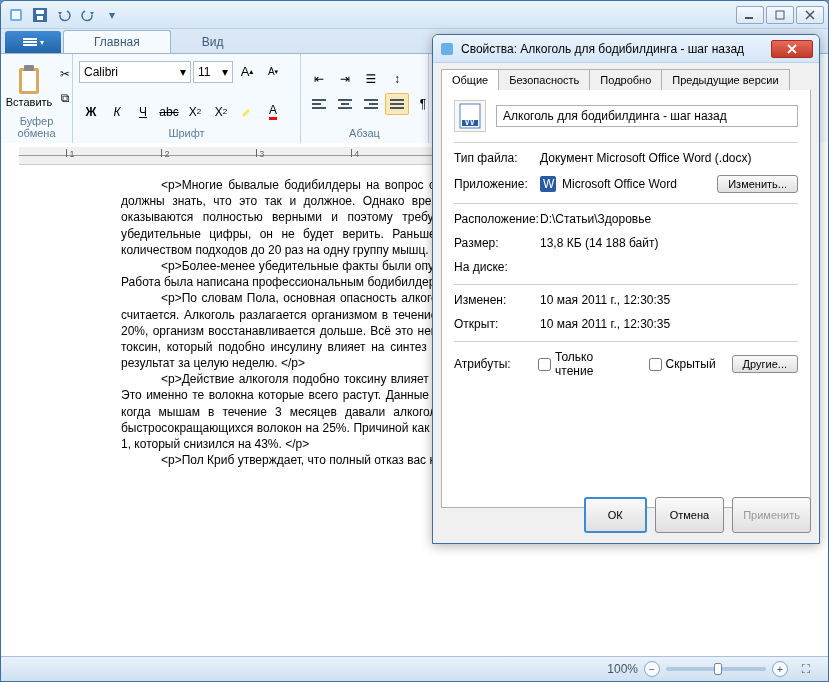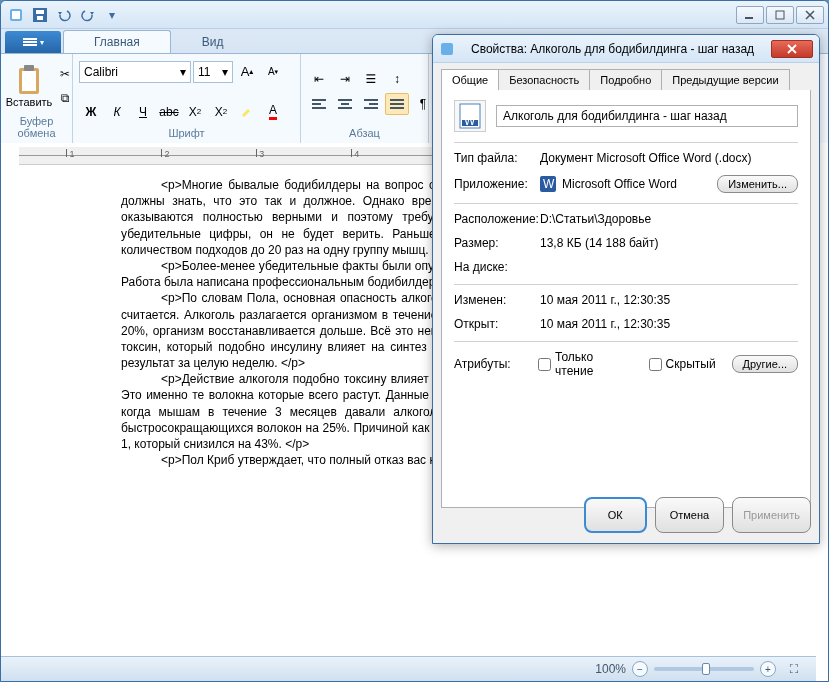--- a/index.html
+++ b/index.html
@@ -38,41 +38,41 @@
 .ruler::before{content:"";position:absolute;top:8px;left:0;right:0;border-top:1px solid #999}
 .rtick{position:absolute;top:2px;height:8px;border-left:1px solid #666;font-size:9px;padding-left:2px;color:#666}
 
 
 .doc-scroll{position:absolute;top:166px;left:0;right:0;bottom:26px;overflow:hidden;background:#fff}
 .doc{padding:10px 30px 10px 120px;font-size:15px;line-height:1.35;color:#000;text-align:justify}
 .doc p{margin:0}
 .pi{display:inline-block;width:40px}
 
 
-.status{position:absolute;bottom:0;left:0;right:12px;height:25px;background:linear-gradient(#eaf2fa,#cfe0f0);border-top:1px solid #a8c0d8;display:flex;align-items:center;justify-content:flex-end;padding:0 10px;gap:6px;color:#456}
+.status{position:absolute;bottom:0;left:0;right:0;height:25px;background:linear-gradient(#eaf2fa,#cfe0f0);border-top:1px solid #a8c0d8;display:flex;align-items:center;justify-content:flex-end;padding:0 10px;gap:6px;color:#456}
 .zoom-slider{width:100px;height:4px;background:#b0c8e0;border-radius:2px;position:relative}
 .zoom-thumb{position:absolute;left:48px;top:-4px;width:8px;height:12px;background:#fff;border:1px solid #6a8aac;border-radius:2px}
 .zbtn{width:16px;height:16px;border:1px solid #8aa8c8;border-radius:50%;background:#f5faff;display:flex;align-items:center;justify-content:center;font-size:10px}
 
 
 .props{position:absolute;top:34px;left:432px;width:388px;height:510px;background:#f0f0f0;border:1px solid #3a6ea5;border-radius:6px 6px 0 0;box-shadow:0 2px 12px rgba(0,0,0,.3);overflow:hidden}
 .ptitle{height:28px;background:linear-gradient(#eaf3fb,#d5e6f7);display:flex;align-items:center;padding:0 6px;border-bottom:1px solid #b8d0e8}
-.ptitle-text{margin-left:16px;color:#000;font-size:12px;flex:1;white-space:nowrap;overflow:hidden}
+.ptitle-text{margin-left:6px;color:#000;font-size:12px;flex:1;white-space:nowrap;overflow:hidden}
 .pclose{width:42px;height:18px;background:linear-gradient(#e86a5a,#c33a2a);border:1px solid #a03020;border-radius:2px;display:flex;align-items:center;justify-content:center;color:#fff;font-size:11px}
 .ptabs{display:flex;padding:6px 8px 0 8px;gap:0}
 .ptab{padding:4px 10px;border:1px solid #b0b0b0;border-bottom:none;background:#f0f0f0;font-size:11px;cursor:pointer;margin-right:-1px}
 .ptab.active{background:#fff;position:relative;z-index:2}
 .ptabbody{margin:0 8px 8px 8px;background:#fff;border:1px solid #b0b0b0;border-top:none;padding:10px 12px;height:418px;position:relative}
 .prow{display:flex;align-items:center;margin-bottom:10px;font-size:11px}
 .plabel{width:86px;color:#000}
 .pval{flex:1;color:#000}
 .picon{width:32px;height:32px;margin-right:10px;display:flex;align-items:center;justify-content:center;border:1px solid #ccc;background:#f8f8f8}
 .pfilename{flex:1;border:1px solid #b0b0b0;padding:3px 6px;background:#fff}
 .psep{border-top:1px solid #d0d0d0;margin:8px 0}
-.pbtn{padding:2px 10px;border:1px solid #8a8a8a;background:linear-gradient(#fafafa,#e0e0e0);border-radius:8px;font-size:11px;cursor:pointer}
+.pbtn{padding:2px 10px;border:1px solid #8a8a8a;background:linear-gradient(#fafafa,#e0e0e0);border-radius:3px;font-size:11px;cursor:pointer}
 .pbtn.def{border:2px solid #3a8ad4;padding:10px 22px}
 .pcheck{display:flex;align-items:center;gap:4px;margin-right:16px}
 .pcheck input{width:13px;height:13px}
 .pfoot{position:absolute;bottom:10px;right:8px;left:8px;display:flex;justify-content:flex-end;gap:8px}
 
 svg{display:block}
 </style>
 </head>
 <body>
 

